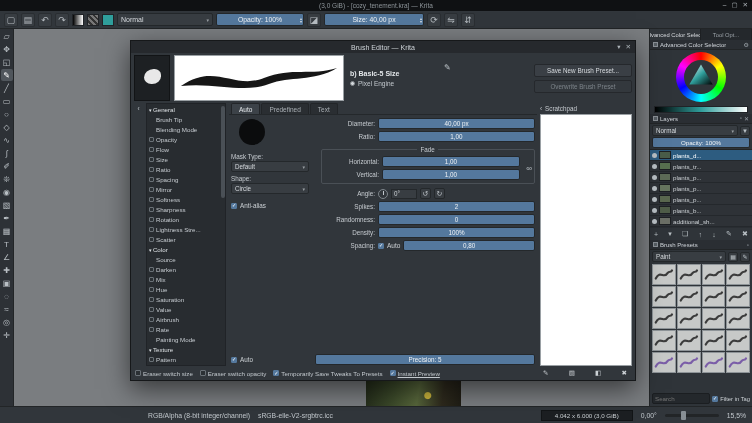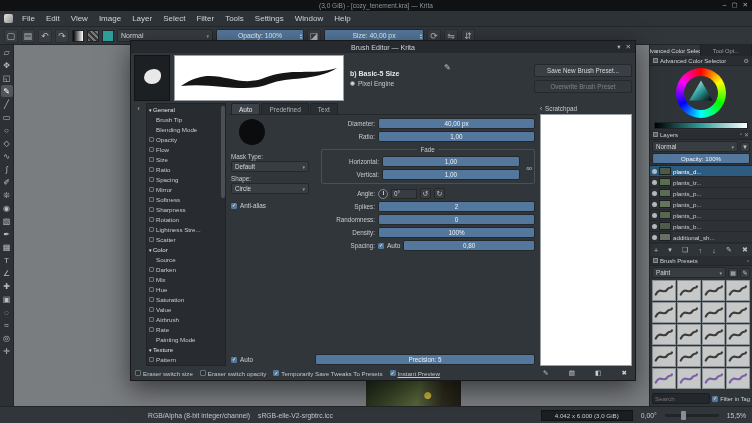--- a/index.html
+++ b/index.html
@@ -142,35 +142,20 @@
 
   <div class="titlebar">
     <span>(3,0 GiB) - [cozy_tenement.kra] — Krita</span>
     <span class="tb-btns">
       <span>–</span>
       <span>▢</span>
       <span>✕</span>
     </span>
   </div>
 
-  <div class="menubar">
-    <span class="app-icon"></span>
-
-  <span class="menu-item">File</span>
-      <span class="menu-item">Edit</span>
-      <span class="menu-item">View</span>
-      <span class="menu-item">Image</span>
-      <span class="menu-item">Layer</span>
-      <span class="menu-item">Select</span>
-      <span class="menu-item">Filter</span>
-      <span class="menu-item">Tools</span>
-      <span class="menu-item">Settings</span>
-      <span class="menu-item">Window</span>
-      <span class="menu-item">Help</span>
-    </div>
 
   <div class="toolbar">
     <span class="tlist">
 
     <span class="ticon">▢</span>
         <span class="ticon">▤</span>
         <span class="ticon">↶</span>
         <span class="ticon">↷</span>
       </span>
     <span class="swatch gradient"></span>

